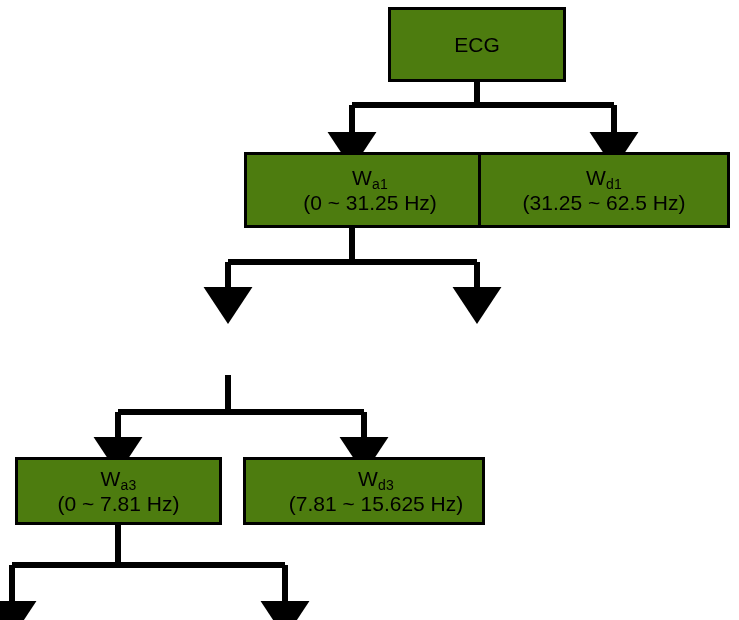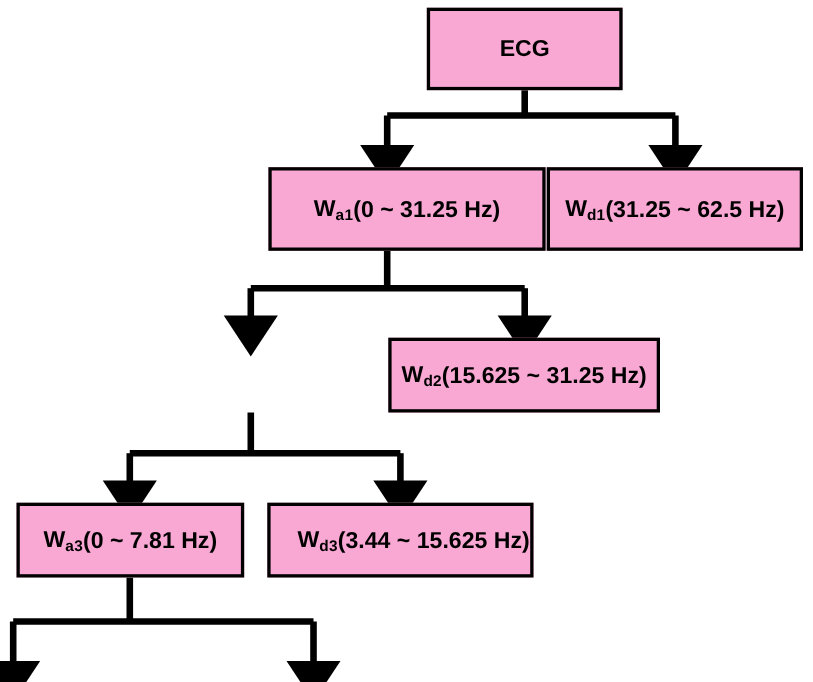--- a/index.html
+++ b/index.html
@@ -25,28 +25,27 @@
     position: absolute;
     left: 0; top: 0;
     width: 739px;
     height: 620px;
     pointer-events: none;
   }
   .node-box {
     position: absolute;
     box-sizing: border-box;
     border: 3px solid #000000;
-    background: #f9a8d4;
+    background: #4d7c0f;
     display: flex;
-    flex-direction: row;
+    flex-direction: column;
     align-items: center;
     justify-content: center;
     text-align: center;
     line-height: 1.12;
-    font-weight: bold;
   }
   .node-title {
     font-size: 21px;
     white-space: nowrap;
   }
   .node-title sub {
     font-size: 14px;
     vertical-align: baseline;
     position: relative;
     top: 4px;
@@ -105,34 +104,30 @@
 
   <div class="node-box" style="left:388px; top:7px; width:178px; height:75px;">
     <div class="plain-title">ECG</div>
   </div>
 
   <div class="node-box" style="left:244px; top:152px; width:252px; height:76px;">
     <div class="node-title"><span>W</span><sub>a1</sub></div>
     <div class="node-range">(0 ~ 31.25 Hz)</div>
   </div>
 
-  <div class="node-box" style="left:497px; top:152px; width:233px; height:76px;">
+  <div class="node-box" style="left:478px; top:152px; width:252px; height:76px;">
     <div class="node-title"><span>W</span><sub>d1</sub></div>
     <div class="node-range">(31.25 ~ 62.5 Hz)</div>
   </div>
 
 
-  <div class="node-box" style="left:353px; top:307px; width:247px; height:68px;">
-    <div class="node-title"><span>W</span><sub>d2</sub></div>
-    <div class="node-range">(15.625 ~ 31.25 Hz)</div>
-  </div>
 
   <div class="node-box" style="left:15px; top:457px; width:207px; height:68px;">
     <div class="node-title"><span>W</span><sub>a3</sub></div>
     <div class="node-range">(0 ~ 7.81 Hz)</div>
   </div>
 
   <div class="node-box" style="left:243px; top:457px; width:242px; height:68px;padding-left:24px;">
     <div class="node-title"><span>W</span><sub>d3</sub></div>
-    <div class="node-range">(3.44 ~ 15.625 Hz)</div>
+    <div class="node-range">(7.81 ~ 15.625 Hz)</div>
   </div>
 
 </div>
 
 </body></html>

